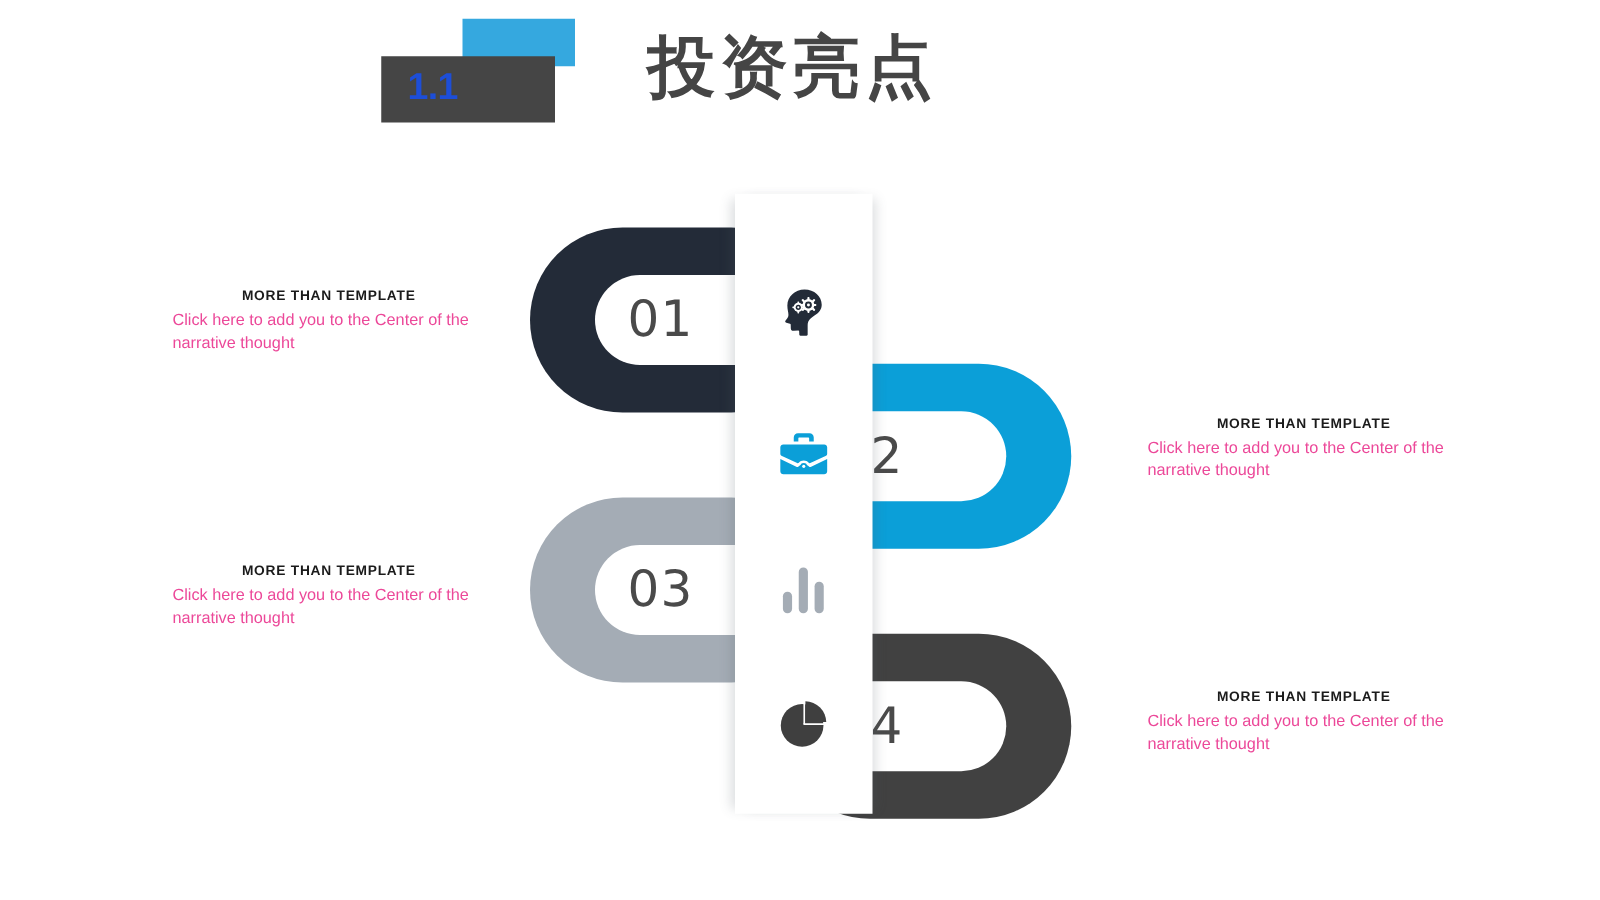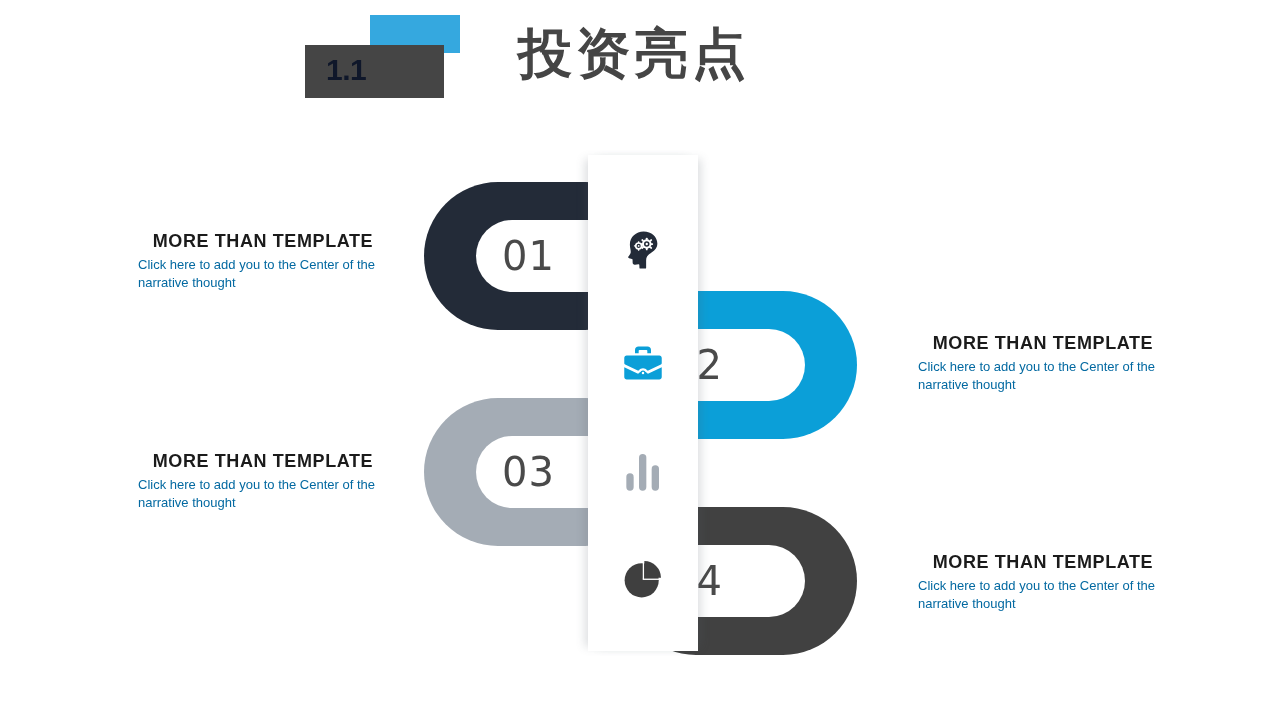--- a/index.html
+++ b/index.html
@@ -28,21 +28,21 @@
     position: absolute;
     left: 305px; top: 45px;
     width: 139px; height: 53px;
     background: #454545;
   }
   .badge-num {
     position: absolute;
     left: 326px; top: 53px;
     font-size: 30px;
     font-weight: bold;
-    color: #0f172a;
+    color: #1d4ed8;
     letter-spacing: -0.5px;
     font-family: "Liberation Sans", sans-serif;
   }
   .slide-title {
     position: absolute;
     left: 518px; top: 26px;
     font-size: 54px;
     font-weight: bold;
     color: #454545;
     letter-spacing: 4px;
@@ -111,31 +111,31 @@
     display: flex; align-items: center; justify-content: center;
   }
   #icon-slot-1 { top: 64px; }
   #icon-slot-2 { top: 178px; }
   #icon-slot-3 { top: 287px; }
   #icon-slot-4 { top: 394px; }
 
   
   .txt { position: absolute; width: 250px; }
   .txt .heading {
-    font-size: 18px;
+    font-size: 11px;
     font-weight: bold;
     color: #1b1b1b;
     letter-spacing: 0.6px;
     white-space: nowrap;
     font-family: "Liberation Sans", sans-serif;
     margin-bottom: 4px;
   }
   .txt .body {
     font-size: 13px;
-    color: #0369a1;
+    color: #ec4899;
     line-height: 1.42;
     font-family: "Liberation Sans", sans-serif;
   }
   .txt .heading.centered { text-align: center; }
 
   #txt-01 { left: 138px; top: 231px; }
   #txt-03 { left: 138px; top: 451px; }
   #txt-02 { left: 918px; top: 333px; }
   #txt-04 { left: 918px; top: 552px; }
 </style>

